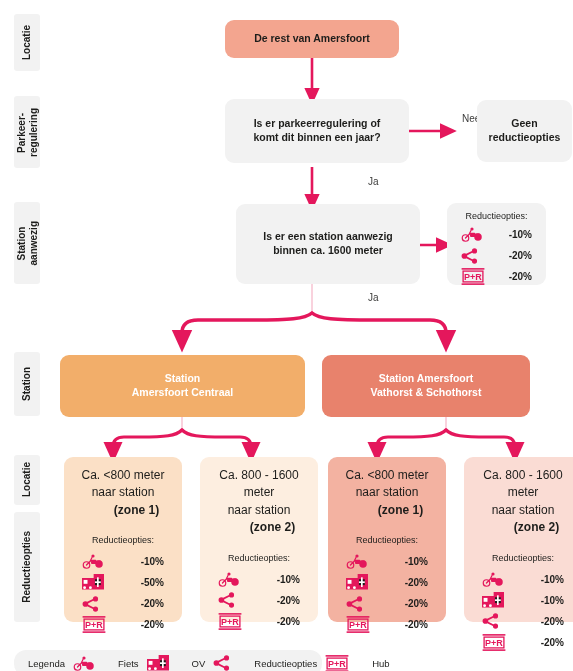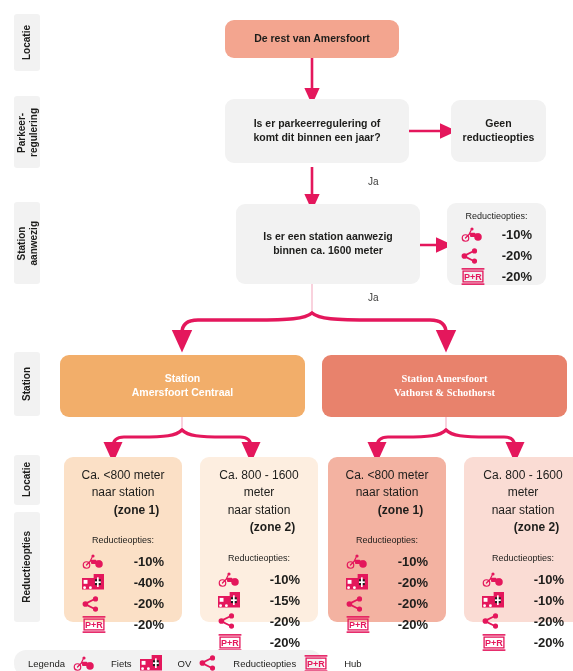--- a/index.html
+++ b/index.html
@@ -55,21 +55,21 @@
   .zone-title b { font-weight: bold; margin-left: 27px; }
   .zone-rule {
     width: 72%; height: 1px; background: #ffffff; margin: 9px 0 7px;
   }
   .zone-sub { font-size: 9px; color: #1d1d1b; margin-bottom: 6px; }
   .opt-list { width: 100%; padding: 0 12px; }
   .opt-row {
     display: flex; align-items: center; justify-content: space-between;
     height: 21px;
   }
-  .opt-val { font-size: 13px; font-weight: bold; color: #1d1d1b; }
+  .opt-val { font-size: 10px; font-weight: bold; color: #1d1d1b; }
 
   .zone-a1 { background: #fbe0c6; }
   .zone-a2 { background: #fdeee0; }
   .zone-b1 { background: #f3b2a1; }
   .zone-b2 { background: #fadcd4; }
 
   
   .panel {
     position: absolute;
     background: #f2f2f2;
@@ -88,21 +88,21 @@
   
   .legend {
     position: absolute;
     background: #f2f2f2;
     border-radius: 12px;
     display: flex; align-items: center; gap: 8px;
     padding: 0 14px;
     margin-top: 11px;
   }
   .legend-text { font-size: 9.5px; color: #1d1d1b; }
-  .legend-item { display: flex; align-items: center; gap: 16px; justify-content: center; }
+  .legend-item { display: flex; align-items: center; gap: 23px; justify-content: center; }
 
   .icon { display: inline-flex; align-items: center; justify-content: center; }
   .icon svg { display: block; }
 </style>
 </head>
 <body>
 
 <div id="root">
 
   <svg class="svg-layer" viewBox="0 0 573 671">
@@ -161,21 +161,21 @@
 
   <div class="box box-grey" style="left:225px; top:99px; width:184px; height:64px; white-space:pre-line;">
     <span>Is er parkeerregulering of
 komt dit binnen een jaar?</span>
   </div>
 
   <div class="box box-top" style="left:225px; top:20px; width:174px; height:38px;">
     <span>De rest van Amersfoort</span>
   </div>
 
-  <div class="box box-grey" style="left:451px; top:100px; width:95px; height:62px; white-space:pre-line;">
+  <div class="box box-grey" style="left:477px; top:100px; width:95px; height:62px; white-space:pre-line;">
     <span>Geen
 reductieopties</span>
   </div>
 
   <div class="box box-grey" style="left:236px; top:204px; width:184px; height:80px; white-space:pre-line;">
     <span>Is er een station aanwezig
 binnen ca. 1600 meter</span>
   </div>
 
   <div class="panel" style="left:447px; top:203px; width:99px; height:82px;">
@@ -219,21 +219,21 @@
         </span>
         <span class="opt-val">-20%</span>
       </div>
     </div>
   </div>
 
   <div class="box box-station-a" style="left:60px; top:355px; width:245px; height:62px; white-space:pre-line;">
     <span>Station
 Amersfoort Centraal</span>
   </div>
-  <div class="box box-station-b" style="left:322px; top:355px; width:245px; height:62px; white-space:pre-line;font-family:Liberation Serif, serif;">
+  <div class="box box-station-b" style="left:322px; top:355px; width:208px; height:62px; white-space:pre-line;">
     <span>Station Amersfoort
 Vathorst &amp; Schothorst</span>
   </div>
 
   <div class="zone zone-a1" style="left:64px; top:457px; width:118px; height:165px;">
     <div class="zone-title"><span style="white-space:pre-line;">Ca. &lt;800 meter
 naar station </span><b>(zone 1)</b></div>
     <div class="zone-rule"></div>
     <div class="zone-sub">Reductieopties:</div>
     <div class="opt-list">
@@ -255,21 +255,21 @@
           <svg width="22" height="17" viewBox="0 0 34 26">
             <path d="M0 24 L0 6 L18 6 L18 0 L34 0 L34 24 Z" fill="#e4175c"></path>
             <rect x="2.5" y="9" width="6" height="6" fill="#ffffff"></rect>
             <rect x="20" y="8" width="9" height="9" fill="#1d1d1b"></rect>
             <rect x="23.2" y="5" width="2.6" height="15" fill="#ffffff"></rect>
             <rect x="20" y="11.2" width="9" height="2.6" fill="#ffffff"></rect>
             <circle cx="4" cy="21" r="2.2" fill="#ffffff"></circle>
             <circle cx="13" cy="21" r="2.2" fill="#ffffff"></circle>
           </svg>
         </span>
-        <span class="opt-val">-40%</span>
+        <span class="opt-val">-50%</span>
       </div>
       <div class="opt-row">
         <span class="icon">
           <svg width="18" height="16" viewBox="0 0 32 28">
             <circle cx="24" cy="5" r="4.6" fill="#e4175c"></circle>
             <circle cx="24" cy="23" r="4.6" fill="#e4175c"></circle>
             <circle cx="6" cy="14" r="5" fill="#e4175c"></circle>
             <path d="M9 12 L21 6 M9 16 L21 22" stroke="#e4175c" stroke-width="3" stroke-linecap="round"></path>
           </svg>
         </span>
@@ -300,34 +300,20 @@
           <svg width="22" height="15" viewBox="0 0 44 30">
             <circle cx="9" cy="22" r="6.5" fill="none" stroke="#e4175c" stroke-width="2.4"></circle>
             <circle cx="34" cy="20" r="7.5" fill="#e4175c"></circle>
             <rect x="18" y="13" width="20" height="7" rx="2" fill="#e4175c"></rect>
             <path d="M9 22 L18 13 L27 13" fill="none" stroke="#e4175c" stroke-width="2.6" stroke-linecap="round"></path>
             <circle cx="22" cy="4" r="3.2" fill="#e4175c"></circle>
             <path d="M20 7 L17 13" stroke="#e4175c" stroke-width="2.4" stroke-linecap="round"></path>
           </svg>
         </span>
         <span class="opt-val">-10%</span>
-      </div>
-      <div class="opt-row">
-        <span class="icon">
-          <svg width="22" height="17" viewBox="0 0 34 26">
-            <path d="M0 24 L0 6 L18 6 L18 0 L34 0 L34 24 Z" fill="#e4175c"></path>
-            <rect x="2.5" y="9" width="6" height="6" fill="#ffffff"></rect>
-            <rect x="20" y="8" width="9" height="9" fill="#1d1d1b"></rect>
-            <rect x="23.2" y="5" width="2.6" height="15" fill="#ffffff"></rect>
-            <rect x="20" y="11.2" width="9" height="2.6" fill="#ffffff"></rect>
-            <circle cx="4" cy="21" r="2.2" fill="#ffffff"></circle>
-            <circle cx="13" cy="21" r="2.2" fill="#ffffff"></circle>
-          </svg>
-        </span>
-        <span class="opt-val">-15%</span>
       </div>
       <div class="opt-row">
         <span class="icon">
           <svg width="18" height="16" viewBox="0 0 32 28">
             <circle cx="24" cy="5" r="4.6" fill="#e4175c"></circle>
             <circle cx="24" cy="23" r="4.6" fill="#e4175c"></circle>
             <circle cx="6" cy="14" r="5" fill="#e4175c"></circle>
             <path d="M9 12 L21 6 M9 16 L21 22" stroke="#e4175c" stroke-width="3" stroke-linecap="round"></path>
           </svg>
         </span>

